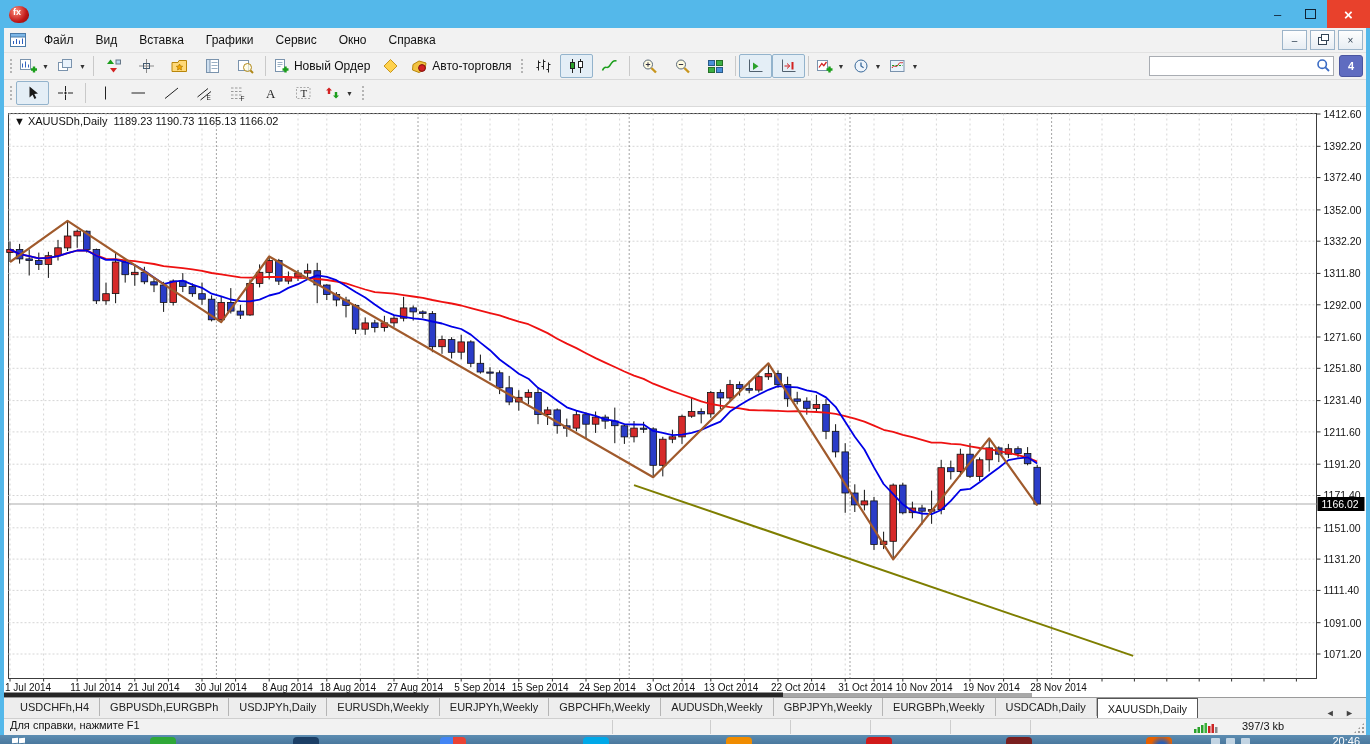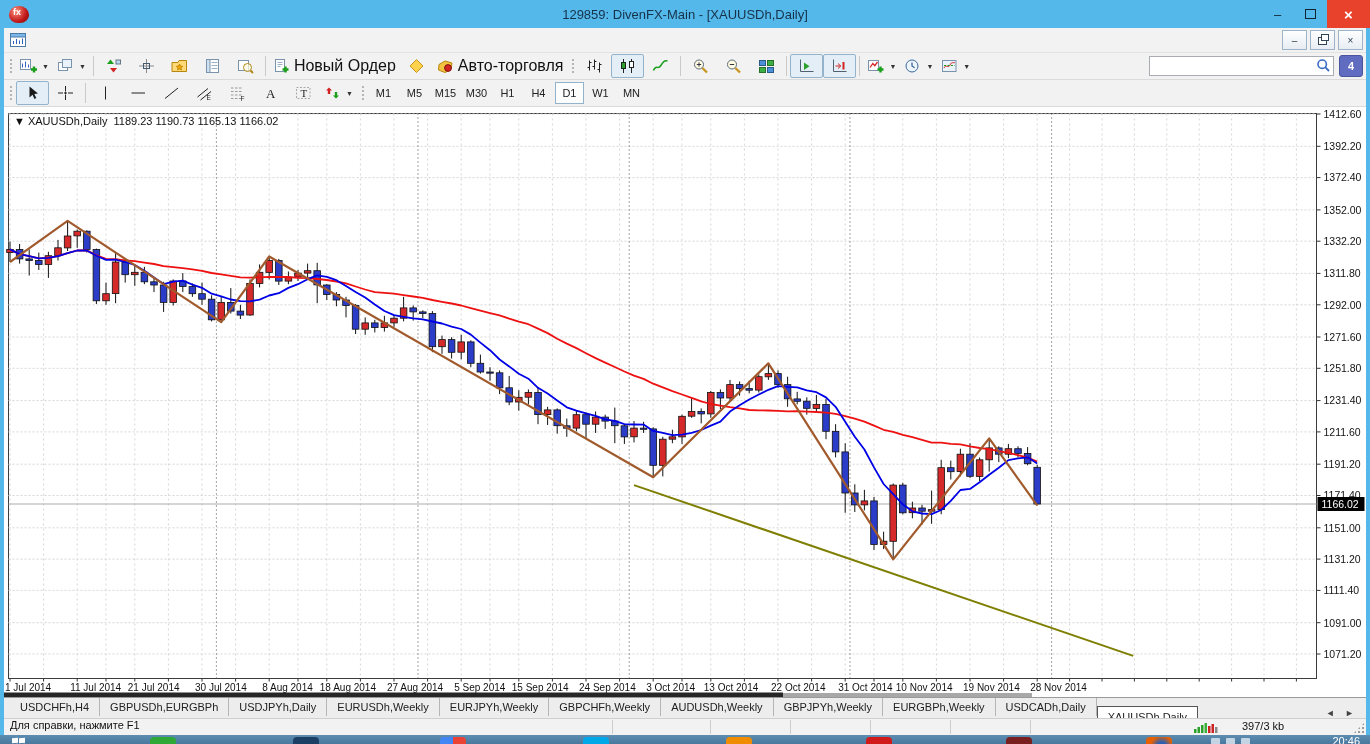--- a/index.html
+++ b/index.html
@@ -31,21 +31,21 @@
 
   
   .toolbar{height:26px;margin:0 4px;background:#f2f2f2;display:flex;align-items:center;
     border-bottom:1px solid #dadada;padding-left:1px}
   .grip{width:5px;height:18px;margin:0 3px;background-image:radial-gradient(#b5b5b5 1px,transparent 1.1px);
     background-size:4px 4px;background-position:1px 1px}
   .sep{width:1px;height:20px;background:#c9c9c9;margin:0 3px}
   .tbtn{min-width:25px;height:22px;display:flex;align-items:center;justify-content:center;gap:4px;
     padding:0 3px;border:1px solid transparent;border-radius:2px}
   .tbtn.pressed{border-color:#93b3cc;background:#e4eef6}
-  .tbtn .lbl{font-size:16px;color:#111;white-space:nowrap}
+  .tbtn .lbl{font-size:12px;color:#111;white-space:nowrap}
   .drop{font-size:7px;color:#333;margin-left:1px}
   .tf{min-width:27px;height:20px;font-size:11px;color:#222;display:flex;align-items:center;
     justify-content:center;border:1px solid transparent;margin:0 1px}
   .tf.active{border-color:#93b3cc;background:#fdfdfd}
   .searchwrap{margin-left:auto;display:flex;align-items:center;margin-right:3px;gap:5px}
   .searchbox{position:relative}
   .searchbox input{width:158px;height:18px;border:1px solid #a9adb3;font-size:12px;padding:0 20px 0 5px;outline:none}
   .search-ico{position:absolute;right:3px;top:2px}
   .community{width:22px;height:20px;background:#5f6cc0;border-radius:3px;color:#fff;font-size:11px;
     font-weight:bold;display:flex;align-items:center;justify-content:center;border:1px solid #4a55a0}
@@ -55,21 +55,21 @@
   .chartwrap svg{display:block}
   .axt{font-family:"Liberation Sans",sans-serif;font-size:10.5px;fill:#111}
   .dlt{font-family:"Liberation Sans",sans-serif;font-size:10px;fill:#111}
   .leg{font-family:"Liberation Sans",sans-serif;font-size:11px;fill:#111}
 
   
   .tabsbar{height:20px;margin:0 4px;background:#ededed;border-top:1px solid #9a9a9a;display:flex;
     align-items:flex-end;font-size:11px;color:#222}
   .tabsbar .pad{width:6px}
   .tab{padding:3px 10px 2px;border-right:1px solid #b5b5b5;height:13px;white-space:nowrap}
-  .tab.active{background:#fff;border:1px solid #555;border-bottom:none;position:relative;top:8px;
+  .tab.active{background:#fff;border:1px solid #555;border-bottom:none;position:relative;top:0;
     padding-top:4px;margin-right:0}
   .tabarrows{margin-left:auto;color:#444;font-size:9px;padding-right:8px;letter-spacing:4px}
 
   
   .statusbar{height:16px;margin:0 4px;background:#f2f2f2;border-top:1px solid #cfcfcf;
     position:relative;font-size:11px;color:#111}
   .statusbar .help{position:absolute;left:6px;top:0}
   .statusbar .profile{position:absolute;left:616px;top:18px;width:86px}
   .sdiv{position:absolute;top:1px;bottom:1px;width:1px;background:#cdcdcd}
   .conn{position:absolute;left:1190px;top:2px}
@@ -90,38 +90,38 @@
 </style>
 </head>
 <body>
 
 <div id="screen">
 
   <div class="titlebar">
     <div class="mt4-logo">
         <span>fx</span>
       </div>
-    <div class="title-text">129859: DivenFX-Main - [XAUUSDh,Daily]</div>
     <div class="winbtns">
       <div class="wbtn">–</div>
       <div class="wbtn">
           <span class="maxbox"></span>
         </div>
       <div class="wbtn close">×</div>
     </div>
   </div>
 
   <div class="menubar">
     <span class="childicon">
       <svg width="17" height="16" viewBox="0 0 17 16">
           <rect x="0.5" y="1.5" width="15" height="13" fill="#fff" stroke="#4a7aa8"></rect>
           <rect x="0.5" y="1.5" width="15" height="3.5" fill="#7db7e8" stroke="#4a7aa8"></rect>
           <path d="M3.5 12V9M6.5 12V7M9.5 12V8.5M12.5 12V6.5" stroke="#2c5fbe"></path>
         </svg>
     </span>
+    <span id="menu-items"><span class="menu-item">Файл</span><span class="menu-item">Вид</span><span class="menu-item">Вставка</span><span class="menu-item">Графики</span><span class="menu-item">Сервис</span><span class="menu-item">Окно</span><span class="menu-item">Справка</span></span>
     <span class="mdi">
       <span class="mdib">–</span>
       <span class="mdib">
           <span class="ico-restore"></span>
         </span>
       <span class="mdib">×</span>
     </span>
   </div>
 
   <div class="toolbar">
@@ -408,31 +408,20 @@
         <span class="tbtn">
           <span style="display: flex;">
             <svg width="17" height="16" viewBox="0 0 17 16">
               <path d="M5 2.5l3 3H6.2V9H3.8V5.5H2z" fill="#d32222"></path>
               <path d="M12 13.5l-3-3h1.8V7h2.4v3.5H15z" fill="#1b9e1b"></path>
             </svg>
           </span>
           <span class="drop">▼</span>
         </span>
         <span class="grip"></span>
-      </span>
-    <span id="tfs" style="display: inline-flex;">
-        <span class="tf">M1</span>
-        <span class="tf">M5</span>
-        <span class="tf">M15</span>
-        <span class="tf">M30</span>
-        <span class="tf">H1</span>
-        <span class="tf">H4</span>
-        <span class="tf active">D1</span>
-        <span class="tf">W1</span>
-        <span class="tf">MN</span>
       </span>
   </div>
 
   <div class="chartwrap">
     <svg id="chart-svg" width="1362" height="590">
         <g>
           <rect x="4.5" y="6.5" width="1308" height="565" fill="#fff" stroke="#3c3c3c"></rect>
           <line x1="4.5" y1="7.0" x2="1312.5" y2="7.0" stroke="#d6d6d6" stroke-dasharray="2 2"></line>
           <line x1="4.5" y1="39.3" x2="1312.5" y2="39.3" stroke="#d6d6d6" stroke-dasharray="2 2"></line>
           <line x1="4.5" y1="70.6" x2="1312.5" y2="70.6" stroke="#d6d6d6" stroke-dasharray="2 2"></line>

